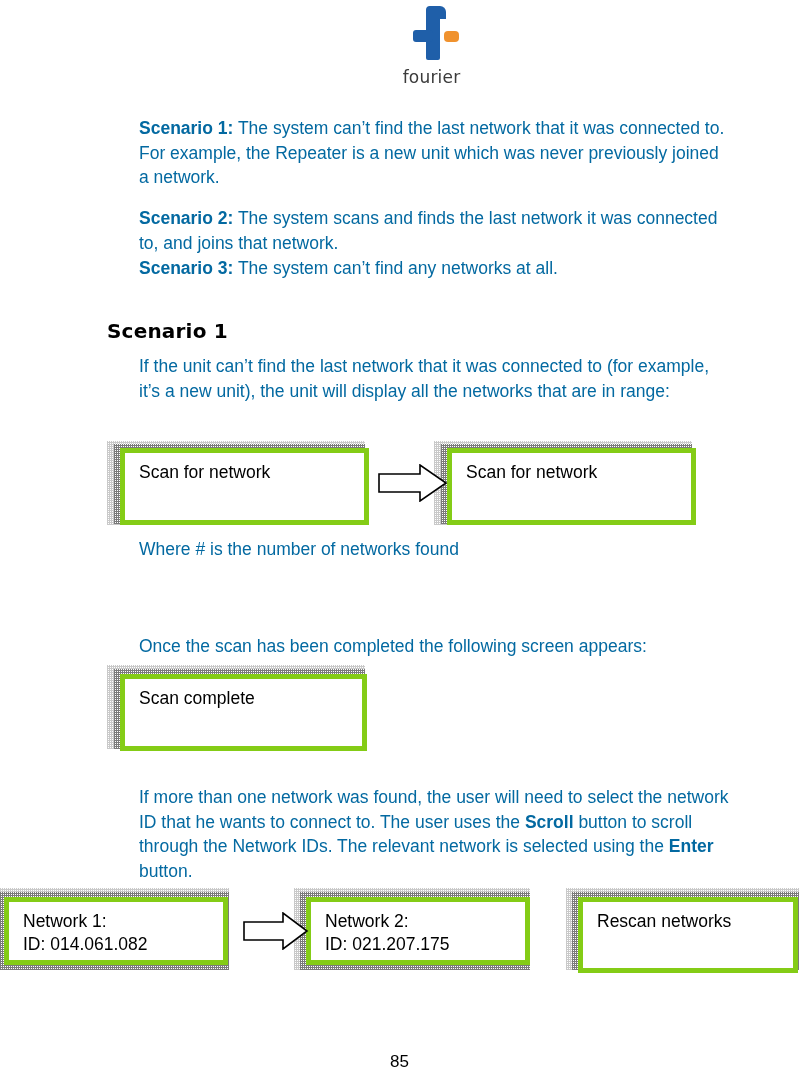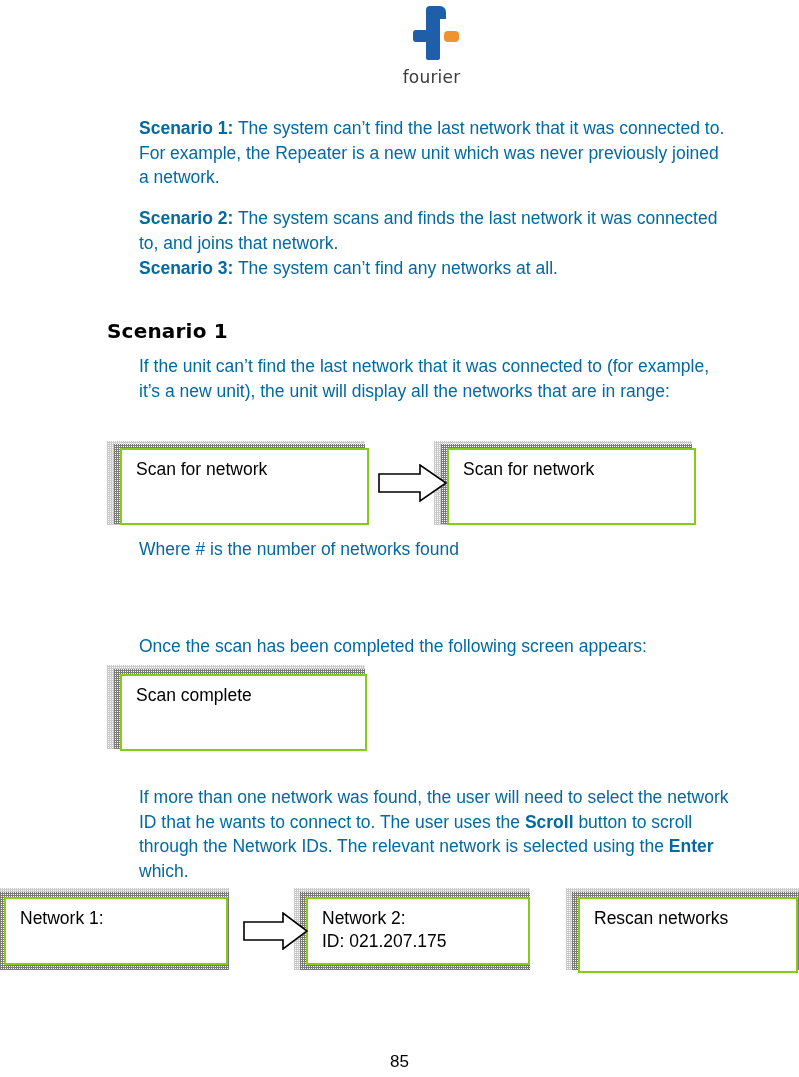--- a/index.html
+++ b/index.html
@@ -94,21 +94,21 @@
     font-size: 20px;
     font-weight: bold;
     letter-spacing: 0.2px;
   }
 
   
   .screen {
     position: absolute;
     box-sizing: border-box;
     background: #ffffff;
-    border: 2px solid #84cc16;
+    border: 5px solid #84cc16;
     font-size: 17.5px;
     line-height: 23px;
     padding: 8px 8px 0 14px;
     z-index: 3;
   }
   
   .shadow-dark, .shadow-light {
     position: absolute;
     z-index: 1;
   }
@@ -193,27 +193,28 @@
 <div class="para" style="top:634px;">Once the scan has been completed the following screen appears:</div>
 
 <div class="shadow-light" style="left:107px; top:665px; width:258px; height:84px;"></div>
 <div class="shadow-dark" style="left:114px; top:669px; width:251px; height:80px;"></div>
 <div class="screen" style="left:120px; top:674px; width:247px; height:77px;">
   <div>Scan complete</div>
   <div></div>
 </div>
 
 <div class="para" style="top:785px;">
-  <span>If more than one network was found, the user will need to select the network ID that he wants to connect to. The user uses the </span><b>Scroll</b><span> button to scroll through the Network IDs. The relevant network is selected using the </span><b>Enter</b><span> which.</span>
+  <span>If more than one network was found, the user will need to select the network ID that he wants to connect to. The user uses the </span><b>Scroll</b><span> button to scroll through the Network IDs. The relevant network is selected using the </span><b>Enter</b><span> button.</span>
 </div>
 
 <div class="shadow-light" style="left:-8px; top:888px; width:237px; height:82px;"></div>
 <div class="shadow-dark" style="left:-2px; top:892px; width:231px; height:78px;"></div>
 <div class="screen" style="left:4px; top:897px; width:224px; height:68px;">
   <div>Network 1:</div>
+  <div>ID: 014.061.082</div>
 </div>
 
 <svg class="arrow" style="left:243px; top:912px;" width="66" height="38" viewBox="0 0 66 38">
   <polygon points="1,10 40,10 40,1 64,19 40,37 40,28 1,28" fill="#ffffff" stroke="#000000" stroke-width="1.6" stroke-linejoin="miter"></polygon>
 </svg>
 
 <div class="shadow-light" style="left:294px; top:888px; width:236px; height:82px;"></div>
 <div class="shadow-dark" style="left:300px; top:892px; width:230px; height:78px;"></div>
 <div class="screen" style="left:306px; top:897px; width:224px; height:68px;">
   <div>Network 2:</div>

